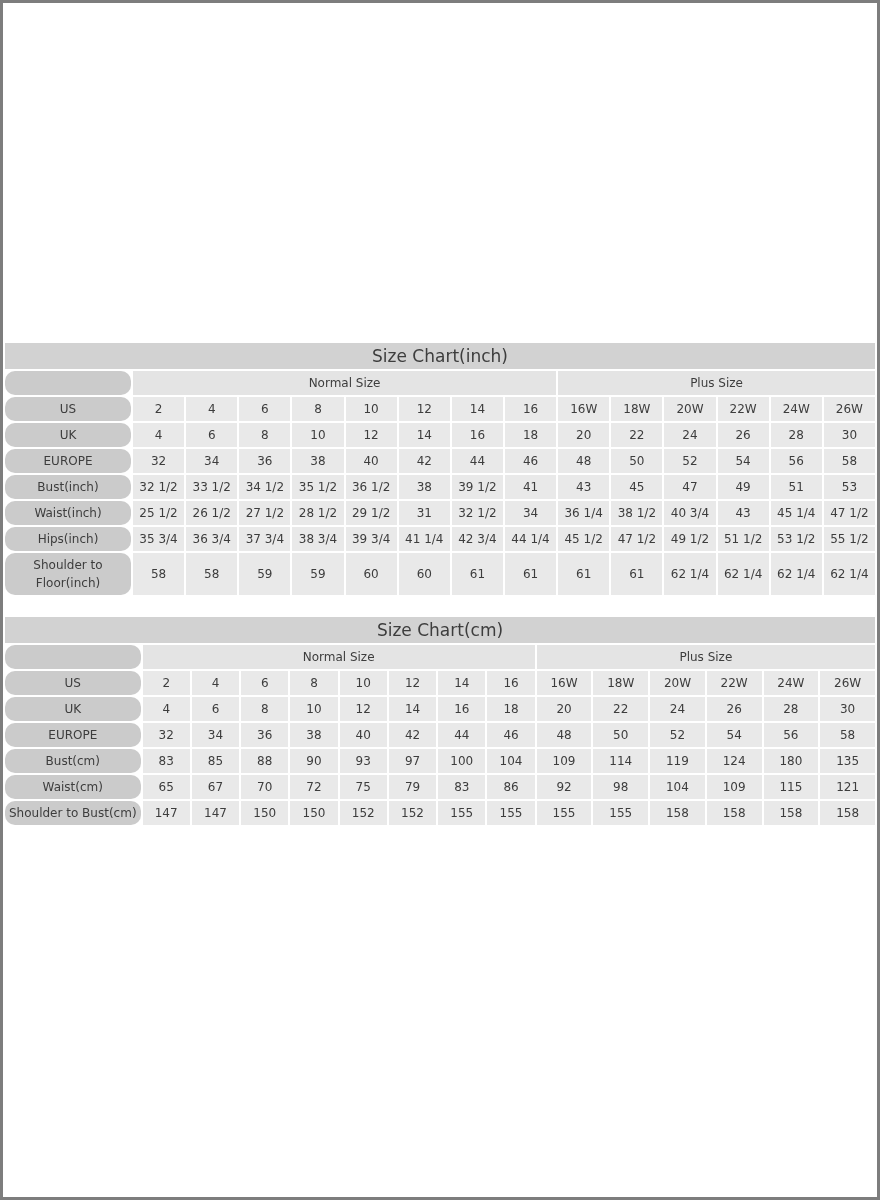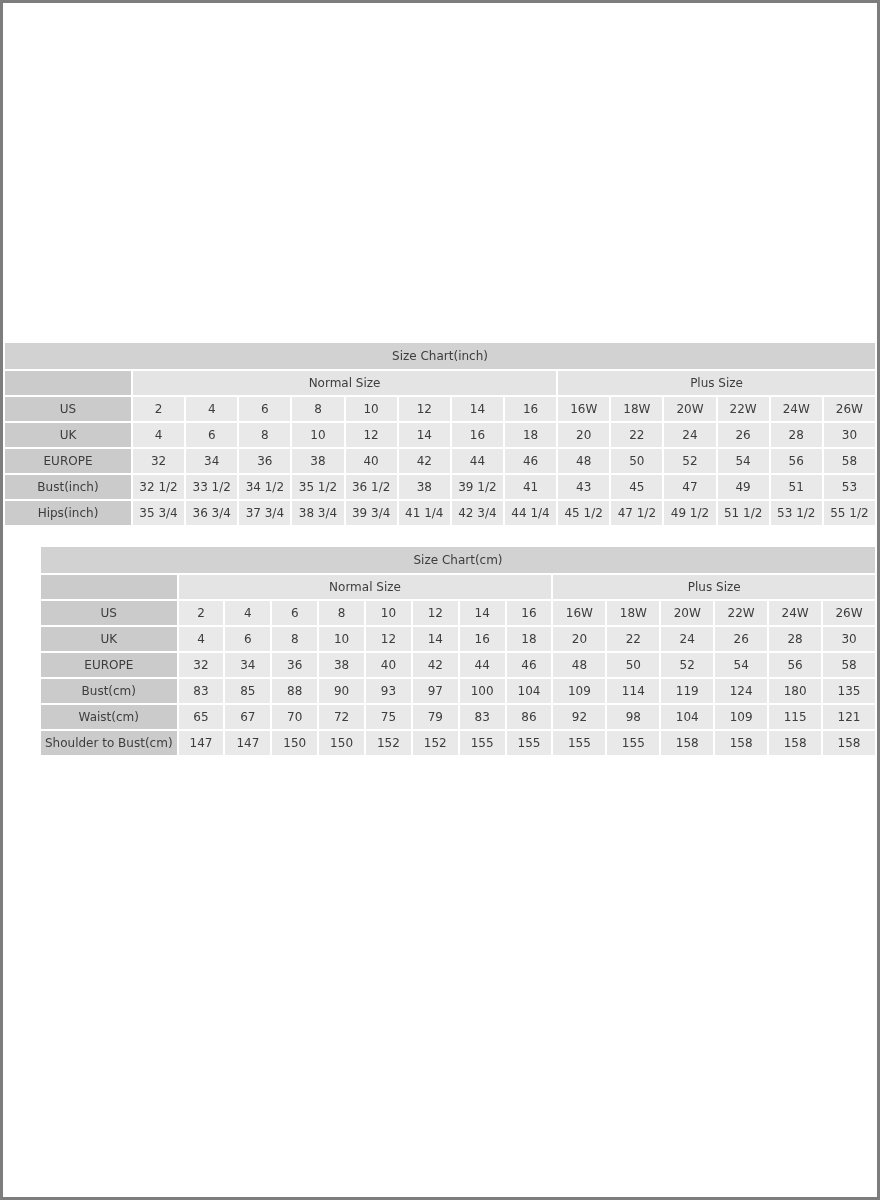--- a/index.html
+++ b/index.html
@@ -23,36 +23,36 @@
   table.size-table {
     width: 100%;
     border-collapse: separate;
     border-spacing: 2px;
     table-layout: auto;
     background: #ffffff;
     font-size: 12px;
   }
   table.size-table + table.size-table {
     margin-top: 18px;
-    padding-left: 36px;
   }
   table.size-table td {
     text-align: center;
     vertical-align: middle;
     padding: 3px 2px;
     line-height: 18px;
     background: var(--cell, #e9e9e9);
   }
   table.size-table td.title {
     background: var(--title, #d2d2d2);
-    font-size: 12px;
+    font-size: 17px;
     height: 20px;
   }
   table.size-table td.rowlabel {
     background: var(--label, #cbcbcb);
+    border-radius: 10px;
   }
   table.size-table td.group {
     background: var(--group, #e4e4e4);
   }
   table.size-table td.nowrap {
     white-space: nowrap;
     padding-left: 4px;
     padding-right: 4px;
   }
 </style>
@@ -149,36 +149,70 @@
           <td>39 1/2</td>
           <td>41</td>
           <td>43</td>
           <td>45</td>
           <td>47</td>
           <td>49</td>
           <td>51</td>
           <td>53</td>
         </tr>
         <tr>
+          <td class="rowlabel">Waist(inch)</td>
+          <td>25 1/2</td>
+          <td>26 1/2</td>
+          <td>27 1/2</td>
+          <td>28 1/2</td>
+          <td>29 1/2</td>
+          <td>31</td>
+          <td>32 1/2</td>
+          <td>34</td>
+          <td>36 1/4</td>
+          <td>38 1/2</td>
+          <td>40 3/4</td>
+          <td>43</td>
+          <td>45 1/4</td>
+          <td>47 1/2</td>
+        </tr>
+        <tr>
           <td class="rowlabel">Hips(inch)</td>
           <td>35 3/4</td>
           <td>36 3/4</td>
           <td>37 3/4</td>
           <td>38 3/4</td>
           <td>39 3/4</td>
           <td>41 1/4</td>
           <td>42 3/4</td>
           <td>44 1/4</td>
           <td>45 1/2</td>
           <td>47 1/2</td>
           <td>49 1/2</td>
           <td>51 1/2</td>
           <td>53 1/2</td>
           <td>55 1/2</td>
         </tr>
+        <tr>
+          <td class="rowlabel">Shoulder to Floor(inch)</td>
+          <td>58</td>
+          <td>58</td>
+          <td>59</td>
+          <td>59</td>
+          <td>60</td>
+          <td>60</td>
+          <td>61</td>
+          <td>61</td>
+          <td>61</td>
+          <td>61</td>
+          <td>62 1/4</td>
+          <td>62 1/4</td>
+          <td>62 1/4</td>
+          <td>62 1/4</td>
+        </tr>
       </tbody>
     </table>
     <table class="size-table">
       <colgroup>
         <col style="width: 126px;">
         <col>
         <col>
         <col>
         <col>
         <col>

